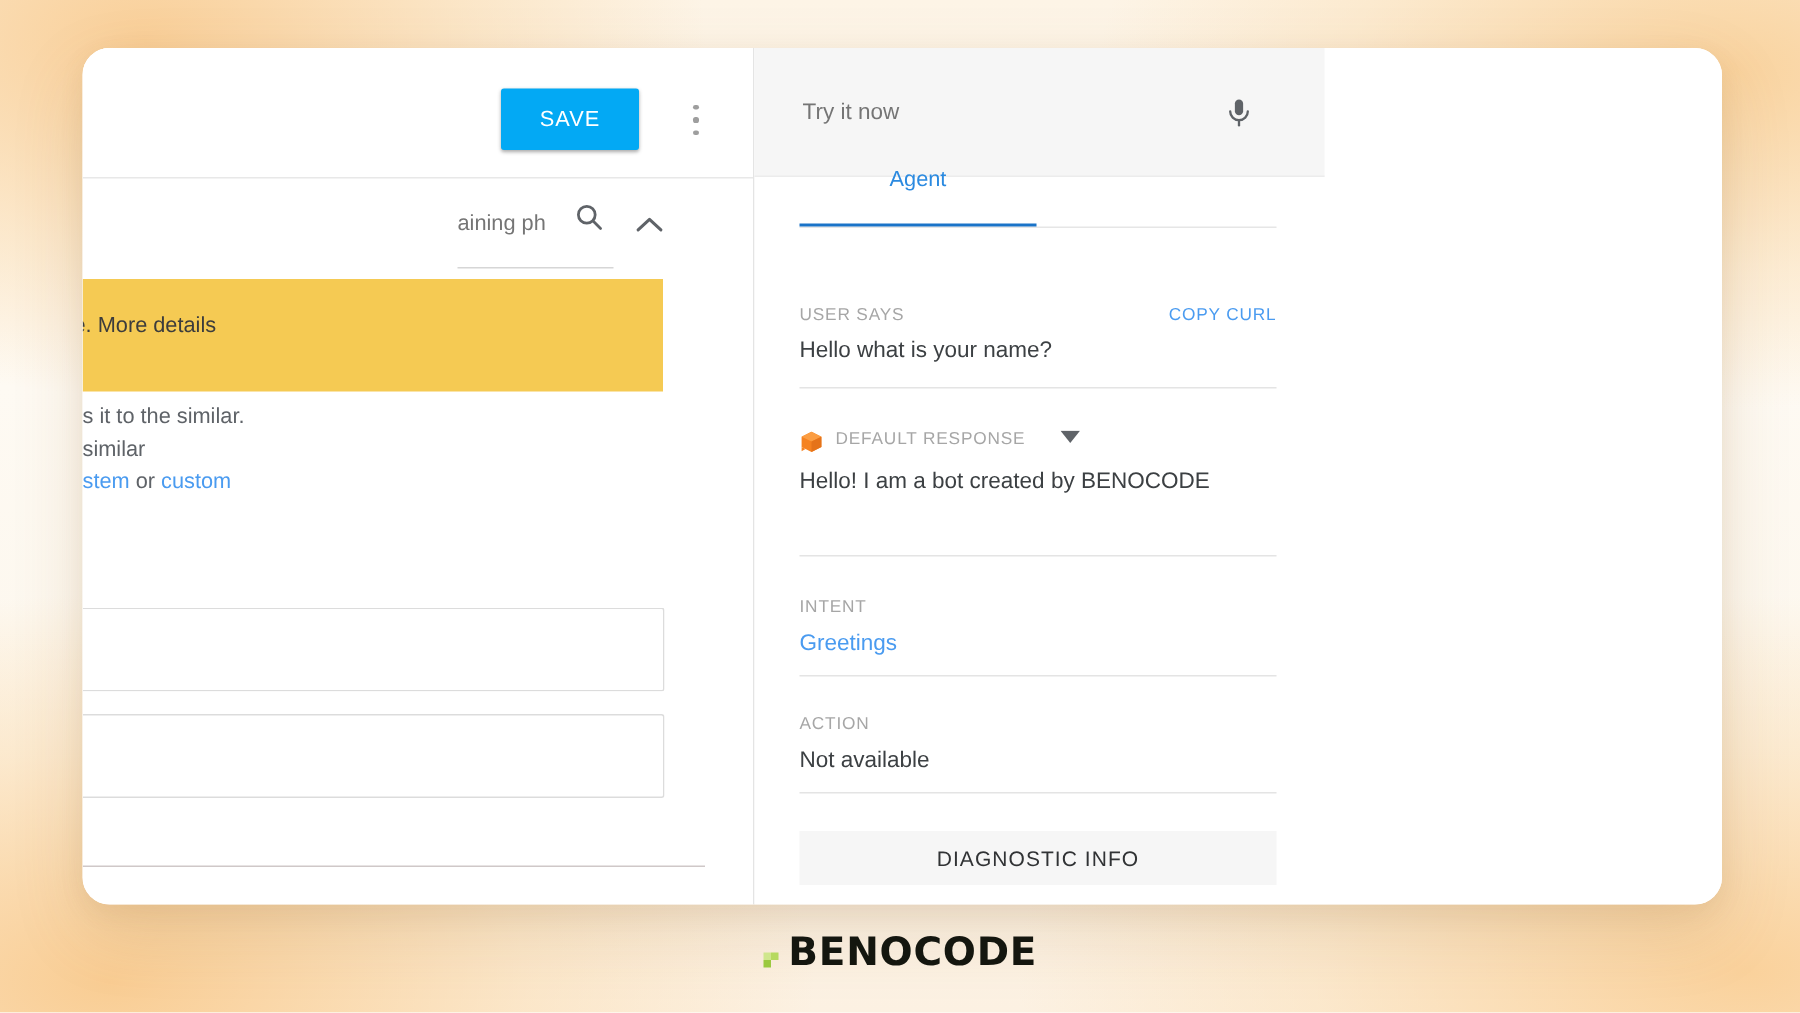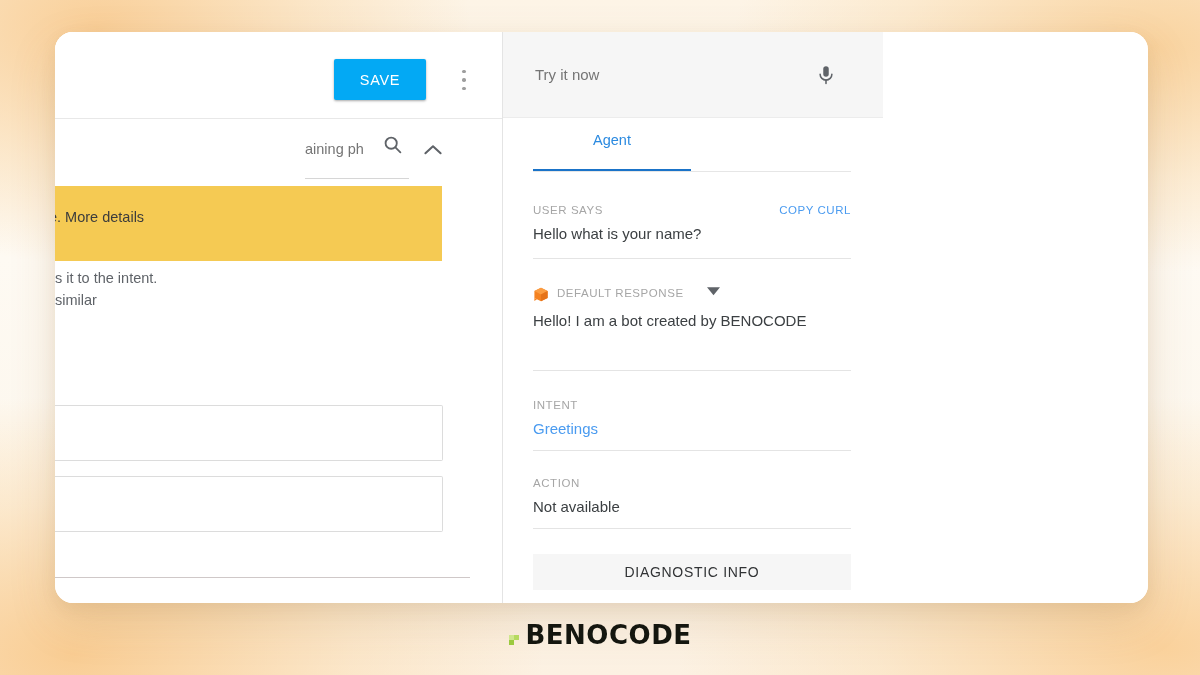--- a/index.html
+++ b/index.html
@@ -238,21 +238,21 @@
   #mic-icon {
     position: absolute;
     left: 312px;
     top: 32px;
     cursor: pointer;
   }
 
   #tabs-row {
     position: absolute;
     left: 0;
-    top: 88px;
+    top: 68px;
     width: 380px;
     height: 58px;
   }
   #tab-agent {
     position: absolute;
     left: 30px;
     top: 12px;
     width: 158px;
     text-align: center;
     font-size: 14.5px;
@@ -435,22 +435,23 @@
           <polyline points="5,15 12,8.5 19,15"></polyline>
         </svg>
       </div>
     </div>
 
     <div id="warning-banner">
       <div id="warning-text">e. More details</div>
     </div>
 
     <div id="helper-block">
-      <span class="line">s it to the intent.</span>
+      <span class="line">s it to the similar.</span>
       <span class="line">similar</span>
+      <span class="line"><a>stem</a><span> or </span><a>custom</a></span>
     </div>
 
     <div class="entry-card" id="entry-card-1"></div>
     <div class="entry-card" id="entry-card-2"></div>
 
     <div id="left-divider"></div>
 
   </div>
 
   <div id="panel-divider"></div>

